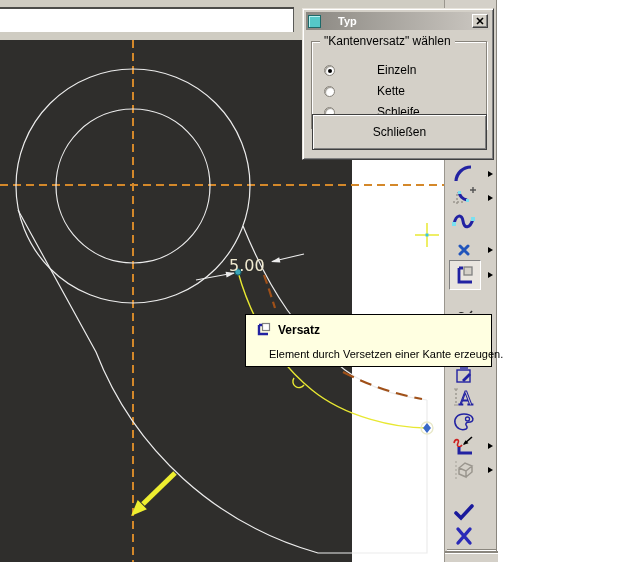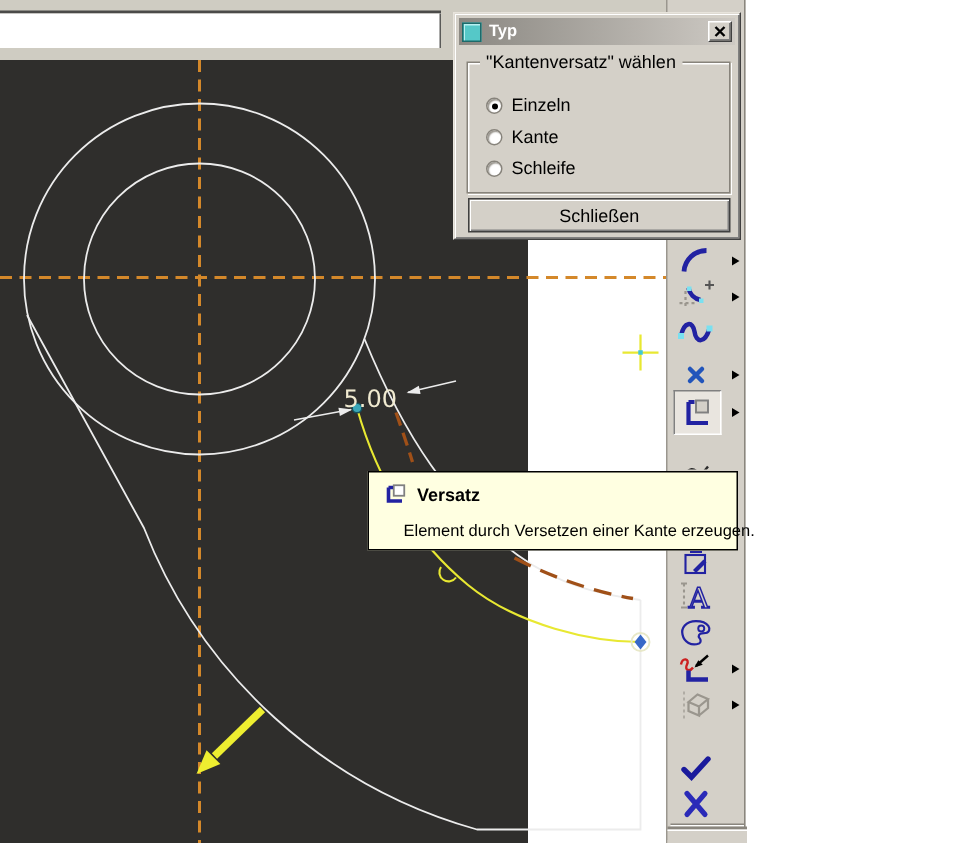--- a/index.html
+++ b/index.html
@@ -25,35 +25,35 @@
             border-left:5px solid #000; border-top:3px solid transparent; border-bottom:3px solid transparent; }
   .tb-sep { position:absolute; left:2px; width:49px; height:2px; border-top:1px solid #8a867e; border-bottom:1px solid #ffffff; }
   .tb-bottom { position:absolute; left:0; top:553px; width:53px; height:9px; background:#d4d0c8;
                border-top:1px solid #ffffff; box-shadow:0 -2px 0 #8a867e; }
 
   
   .dialog { position:absolute; left:302px; top:8px; width:192px; height:152px; background:#d4d0c8;
             border:1px solid; border-color:#e8e4dc #404040 #404040 #e8e4dc;
             box-shadow: inset 1px 1px 0 #ffffff, inset -1px -1px 0 #808080; }
   .titlebar { position:absolute; left:3px; top:3px; right:3px; height:18px;
-              background:linear-gradient(to right,#8b8882,#cdc9c3); display:flex; align-items:center; padding:0 2px; }
+              background:linear-gradient(to right,#8b8882,#cdc9c3); display:flex; align-items:center; padding:0 2px;gap:12px; }
   .title-icon { width:13px; height:13px; background:#55c8c8; border:1px solid #1d6a6a; box-shadow:inset 1px 1px 0 #b8f0f0; margin-right:5px; }
   .title-text { color:#ffffff; font-size:11px; font-weight:bold; flex:1; }
   .close-btn { width:16px; height:14px; background:#d4d0c8; border:1px solid; border-color:#ffffff #404040 #404040 #ffffff;
                box-shadow:inset -1px -1px 0 #808080; display:flex; align-items:center; justify-content:center; padding:0; }
   .groupbox { position:absolute; left:8px; top:32px; width:176px; height:88px;
               border:1px solid #87837b; box-shadow:1px 1px 0 #ffffff, inset 1px 1px 0 #ffffff; }
   .group-label { position:absolute; top:-8px; left:8px; background:#d4d0c8; padding:0 4px; font-size:12px; color:#000; white-space:nowrap; }
   .radio-row { position:absolute; left:12px; height:14px; display:flex; align-items:center; }
   .radio-circle { width:11px; height:11px; border-radius:50%; background:#ffffff; border:1px solid #87837b;
                   box-shadow:inset 1px 1px 1px #9a968e; margin-right:6px; position:relative; }
   .radio-circle .dot { display:none; position:absolute; left:3px; top:3px; width:4px; height:4px; border-radius:50%; background:#000; }
   .radio-row.checked .radio-circle .dot { display:block; }
-  .radio-label { font-size:12px; color:#000; }
-  .dlg-button { position:absolute; left:9px; top:123px; width:175px; height:23px; background:#d4d0c8;
+  .radio-label { font-size:12px; color:#000;margin-left:36px; }
+  .dlg-button { position:absolute; left:9px; top:105px; width:175px; height:36px; background:#d4d0c8;
                 border:1px solid #404040; box-shadow:inset 1px 1px 0 #ffffff, inset -1px -1px 0 #808080;
                 font-size:12px; color:#000; font-family:"Liberation Sans",sans-serif; }
 
   
   .tooltip { position:absolute; left:245px; top:314px; width:247px; height:53px; background:#ffffe1; border:1px solid #000; }
   .tt-title-row { position:absolute; left:10px; top:7px; display:flex; align-items:center;text-align:right; }
   .tt-title { font-size:12px; font-weight:bold; color:#000; margin-left:7px; }
   .tt-desc { position:absolute; left:23px; top:33px; font-size:11px; color:#000; white-space:nowrap; }
 </style>
 </head>
@@ -256,21 +256,21 @@
     <div class="groupbox">
       <span class="group-label">"Kantenversatz" wählen</span>
       <div class="radio-row checked" style="top:21px">
         <span class="radio-circle">
             <span class="dot"></span>
           </span>
         <span class="radio-label">Einzeln</span>
       </div>
       <div class="radio-row" style="top:42px">
         <span class="radio-circle"></span>
-        <span class="radio-label">Kante</span>
+        <span class="radio-label">Kette</span>
       </div>
       <div class="radio-row" style="top:63px">
         <span class="radio-circle"></span>
         <span class="radio-label">Schleife</span>
       </div>
     </div>
     <button class="dlg-button">Schließen</button>
   </div>
 
   <div class="tooltip">

